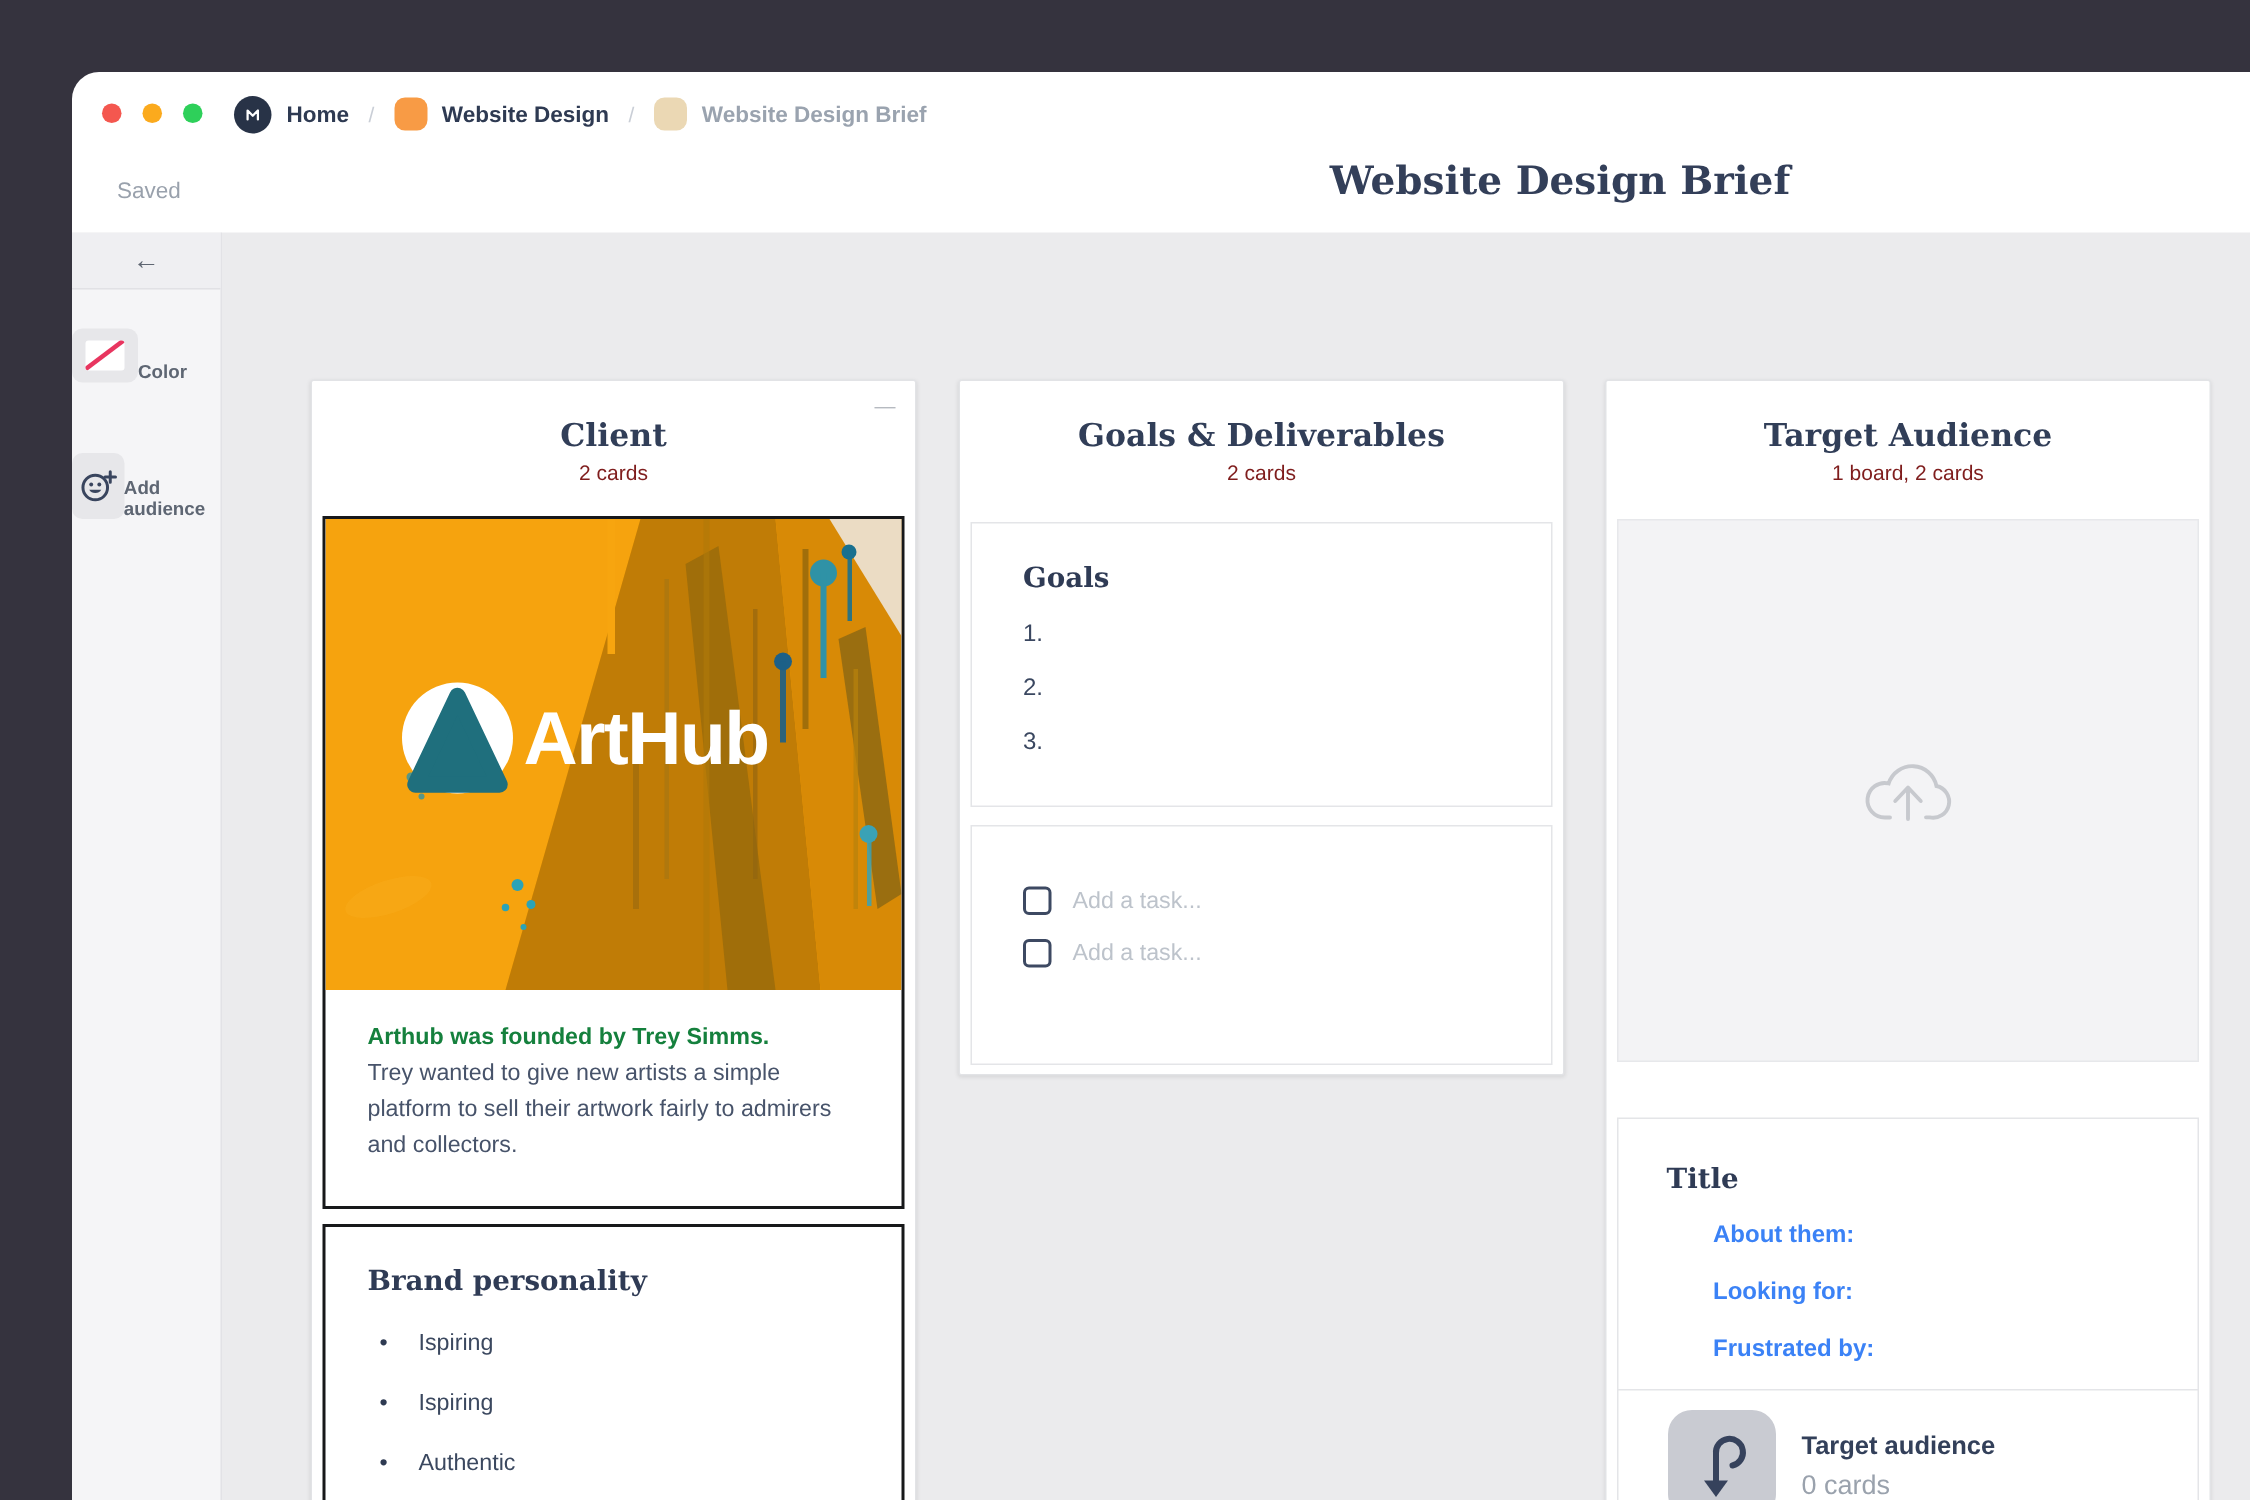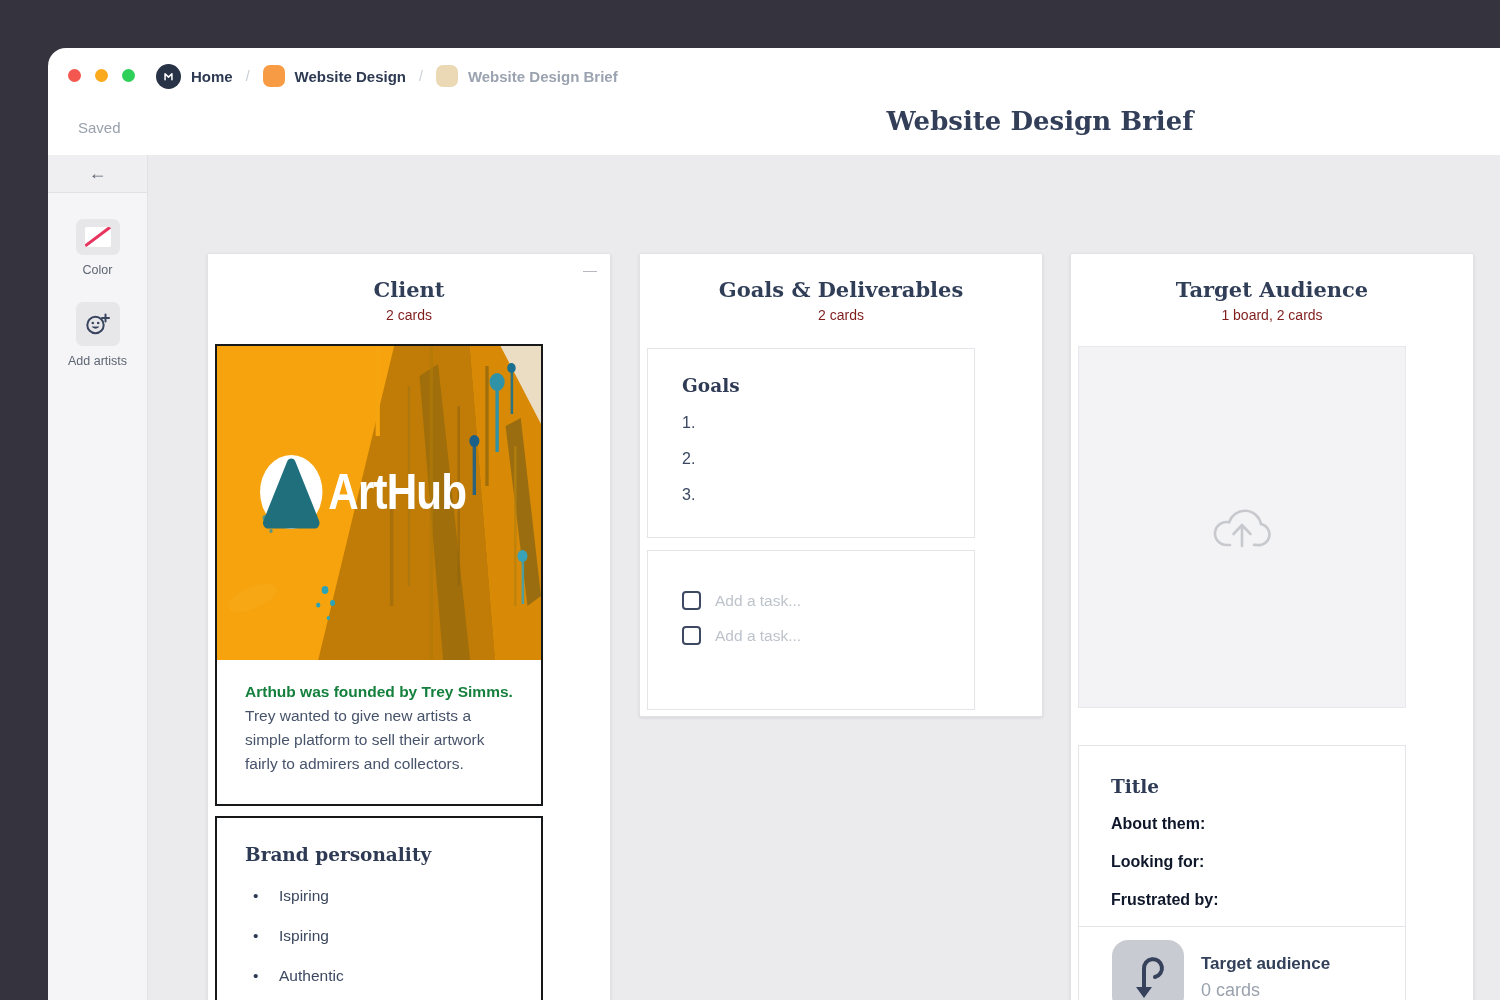--- a/index.html
+++ b/index.html
@@ -26,37 +26,37 @@
   .sq-beige { background:#EBD8B4; }
 
   .saved { position:absolute; left:30px; top:71px; font-size:15px; color:#99A1AC; }
   .board-title { position:absolute; left:992px; top:58px; transform:translateX(-50%);
     font-family:"DejaVu Serif","Liberation Serif",serif; font-weight:700; font-size:26px; color:#333F59; white-space:nowrap; }
 
   
   #sidebar { position:absolute; left:0; top:107px; width:100px; bottom:0; background:#F5F5F7; border-right:1px solid #E2E2E6; }
   .back-row { height:38px; background:#EFEFF2; border-bottom:1px solid #E1E1E5; display:flex; align-items:center; justify-content:center;
     font-size:18px; color:#5F6672; cursor:pointer; }
-  .tool { position:absolute; left:0; width:100%; display:flex; flex-direction:column; align-items:center; }
+  .tool { position:absolute; left:0; width:100%; display:flex; flex-direction:row; align-items:flex-end;font-weight:bold; }
   .tool-swatch { background:#E7E7EA; border-radius:7px; display:flex; align-items:center; justify-content:center; cursor:pointer; }
   .tool-label { margin-top:8px; font-size:12.5px; color:#5E6673; }
   .color-inner { width:26px; height:20px; background:#fff; border-radius:2px; position:relative; overflow:hidden; }
   .color-inner::after { content:""; position:absolute; left:-4px; bottom:-4px; width:46px; height:3px; background:#E8355F; transform:rotate(-37deg); transform-origin:left bottom; }
 
   
   #canvas { position:absolute; left:100px; top:107px; right:0; bottom:0; background:#EBEBED; }
 
   .col { position:absolute; width:404px; background:#fff; border:1px solid #E2E3E6; border-radius:2px;
     box-shadow:0 1px 3px rgba(0,0,0,0.10); overflow:hidden; }
   .col-head { text-align:center; padding-top:23px; }
   .col-title { font-family:"DejaVu Serif","Liberation Serif",serif; font-weight:700; font-size:21px; color:#313E58; }
   .col-sub { margin-top:5px; font-size:14px; color:#7f1d1d; }
   .collapse { position:absolute; top:8px; right:13px; color:#B6BAC0; font-size:14px; cursor:pointer; }
 
-  .card { position:absolute; left:7px; width:328px; background:#fff; border:1px solid #E4E5E8; }
+  .card { position:absolute; left:7px; width:388px; background:#fff; border:1px solid #E4E5E8; }
   .bcard { border:2px solid #17181A; }
 
   
   .img-wrap { width:100%; height:314px; overflow:hidden; }
   .img-caption { padding:20px 28px 24px 28px; font-size:15.5px; line-height:24px; }
   .cap-bold { font-weight:700; color:#15803d; }
   .cap-body { color:#47536A; }
 
   
   .card-h { font-family:"DejaVu Serif","Liberation Serif",serif; font-weight:700; font-size:18.5px; color:#2F3B55; }
@@ -68,21 +68,21 @@
   
   .goals-body { padding:26px 34px; }
   .num-item { margin-top:18px; font-size:16px; color:#3A4760; }
   .task-row { display:flex; align-items:center; gap:14px; margin-top:16px; cursor:text; }
   .checkbox { width:19px; height:19px; border:2px solid #3D4962; border-radius:4px; background:#fff; cursor:pointer; flex:0 0 auto; }
   .task-ph { font-size:15.5px; color:#BDC3CB; }
 
   
   .upload { background:#F3F3F5; border:1px solid #E7E8EB; display:flex; align-items:center; justify-content:center; cursor:pointer; }
   .persona-body { padding:30px 32px; }
-  .persona-field { margin-top:16px; font-size:16px; font-weight:700; color:#0f172a; line-height:22px; }
+  .persona-field { margin-top:16px; font-size:16px; font-weight:700; color:#3b82f6; line-height:22px;margin-left:31px; }
   .board-item-icon { position:absolute; left:33px; top:13px; width:72px; height:72px; background:#C9CBD2; border-radius:16px;
     display:flex; align-items:center; justify-content:center; }
   .board-item-name { position:absolute; left:122px; top:27px; font-size:17px; font-weight:700; color:#33405A; }
   .board-item-count { position:absolute; left:122px; top:53px; font-size:18px; color:#9AA2AD; }
 </style>
 </head>
 <body>
 
 <div id="window">
 
@@ -129,21 +129,21 @@
     <div class="tool" style="top:147px;">
       <div class="tool-swatch" style="width:44px;height:44px;">
         <svg width="27" height="27" viewBox="0 0 27 27">
           <circle cx="11.5" cy="14" r="8.2" fill="none" stroke="#39455E" stroke-width="2"></circle>
           <circle cx="8.8" cy="12" r="1.3" fill="#39455E"></circle>
           <circle cx="14.2" cy="12" r="1.3" fill="#39455E"></circle>
           <path d="M7.5 15.5 a4.5 4 0 0 0 8 0 z" fill="#39455E"></path>
           <path d="M21.5 3.5 v7 M18 7 h7" stroke="#39455E" stroke-width="2" stroke-linecap="round"></path>
         </svg>
       </div>
-      <div class="tool-label">Add artists</div>
+      <div class="tool-label">Add audience</div>
     </div>
   </div>
 
   <div id="canvas">
 
     <div class="col" style="left:59px; top:98px; height:900px;">
       <div class="collapse">—</div>
       <div class="col-head">
         <div class="col-title">Client</div>
         <div class="col-sub">2 cards</div>

